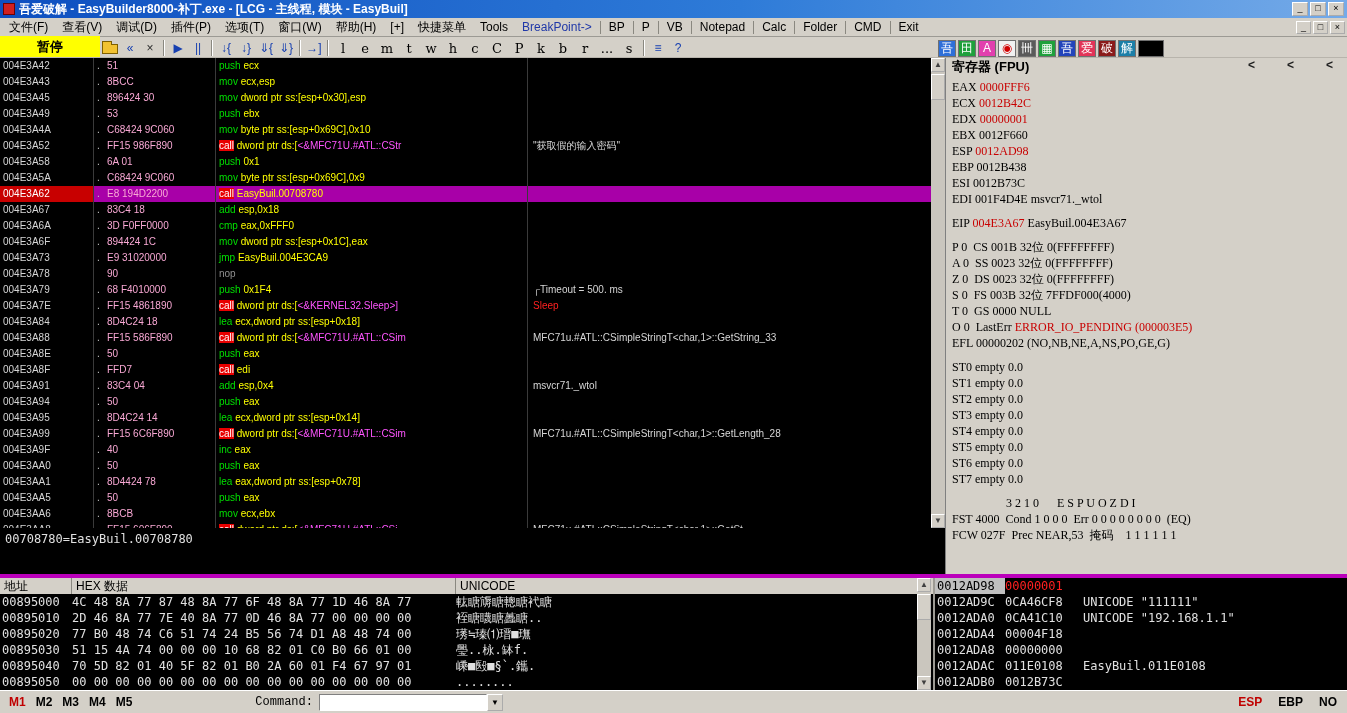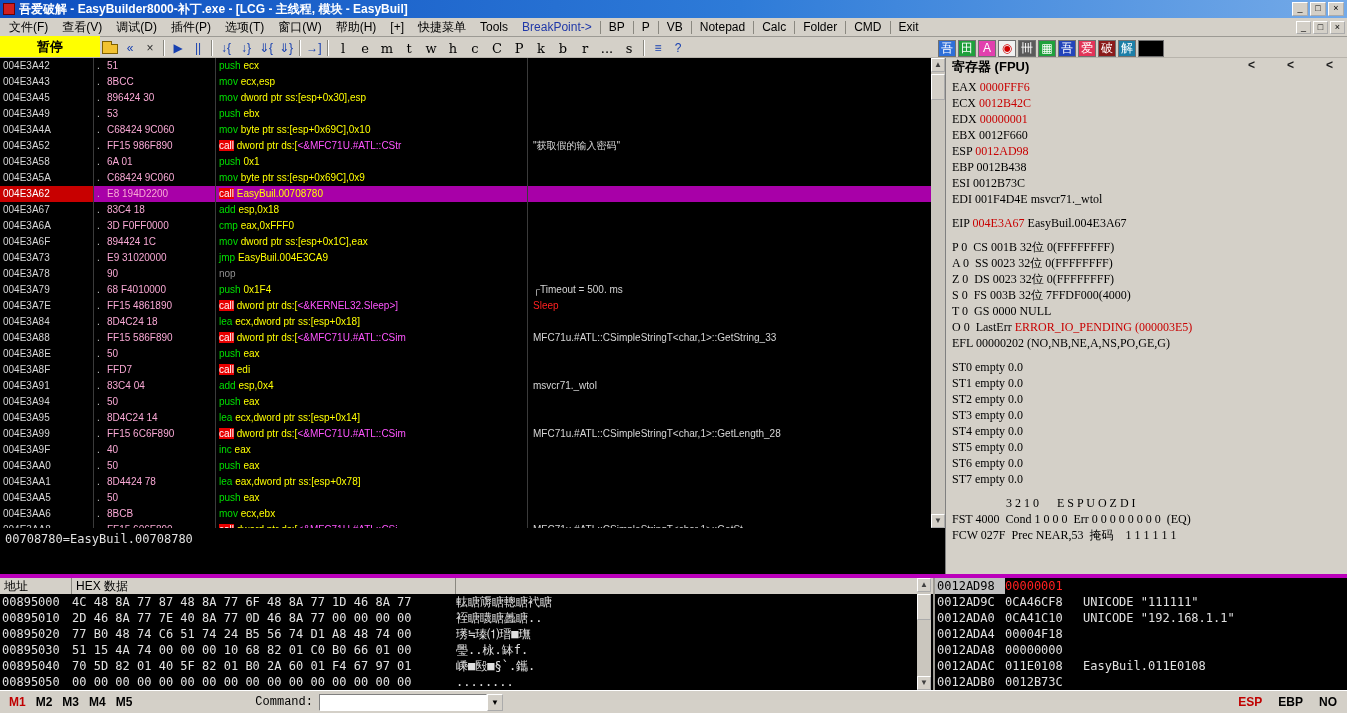--- a/index.html
+++ b/index.html
@@ -310,20 +310,21 @@
         <div class="reg-line"><span>FCW 027F  Prec NEAR,53  掩码    1 1 1 1 1 1</span></div>
       </div>
   </div>
 
   <div class="splitter"></div>
 
   <div class="dump">
     <div class="dump-head">
       <span class="dh dh1">地址</span>
       <span class="dh dh2">HEX 数据</span>
+      <span class="dh dh3">UNICODE</span>
     </div>
     <div id="dumprows">
         <div class="du"><span class="a">00895000</span><span class="h">4C 48 8A 77 87 48 8A 77 6F 48 8A 77 1D 46 8A 77</span><span class="u">䡌瞊䢇瞊䡯瞊䘝瞊</span></div>
         <div class="du"><span class="a">00895010</span><span class="h">2D 46 8A 77 7E 40 8A 77 0D 46 8A 77 00 00 00 00</span><span class="u">䘭瞊䁾瞊䘍瞊..</span></div>
         <div class="du"><span class="a">00895020</span><span class="h">77 B0 48 74 C6 51 74 24 B5 56 74 D1 A8 48 74 00</span><span class="u">璓≒瑧⑴瑨■璑</span></div>
         <div class="du"><span class="a">00895030</span><span class="h">51 15 4A 74 00 00 00 10 68 82 01 C0 B0 66 01 00</span><span class="u">璺..栐.缽f.</span></div>
         <div class="du"><span class="a">00895040</span><span class="h">70 5D 82 01 40 5F 82 01 B0 2A 60 01 F4 67 97 01</span><span class="u">嵊■殹■§`.鑴.</span></div>
         <div class="du"><span class="a">00895050</span><span class="h">00 00 00 00 00 00 00 00 00 00 00 00 00 00 00 00</span><span class="u">........</span></div>
       </div>
   </div>

